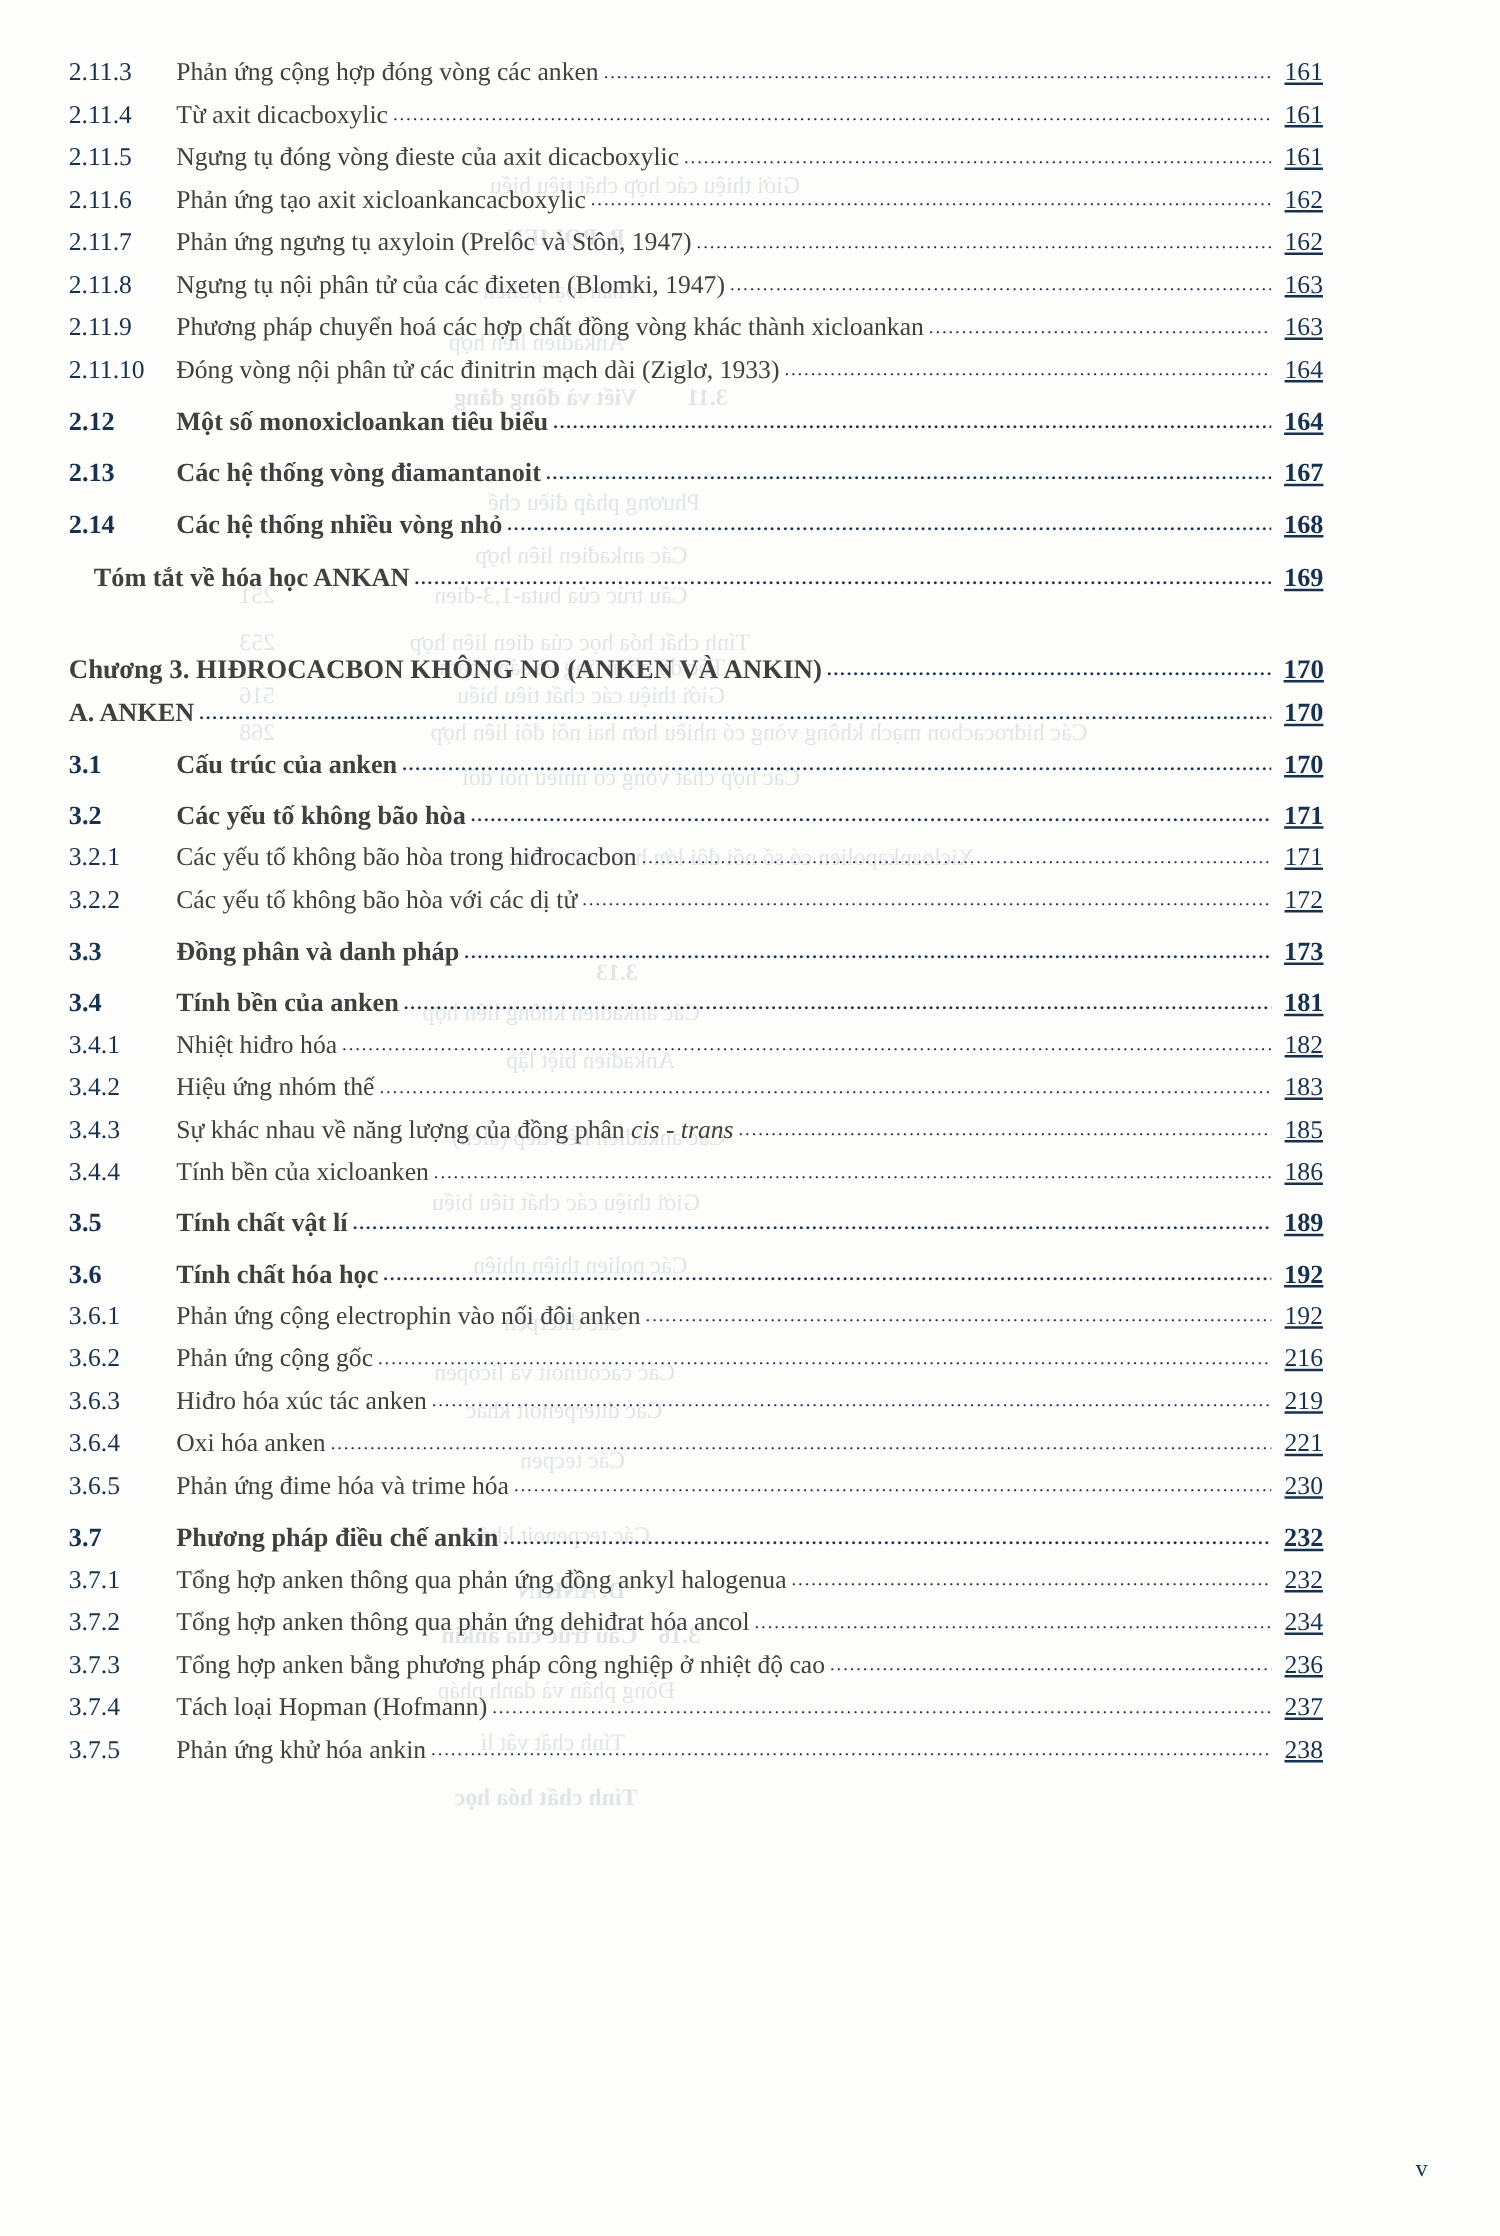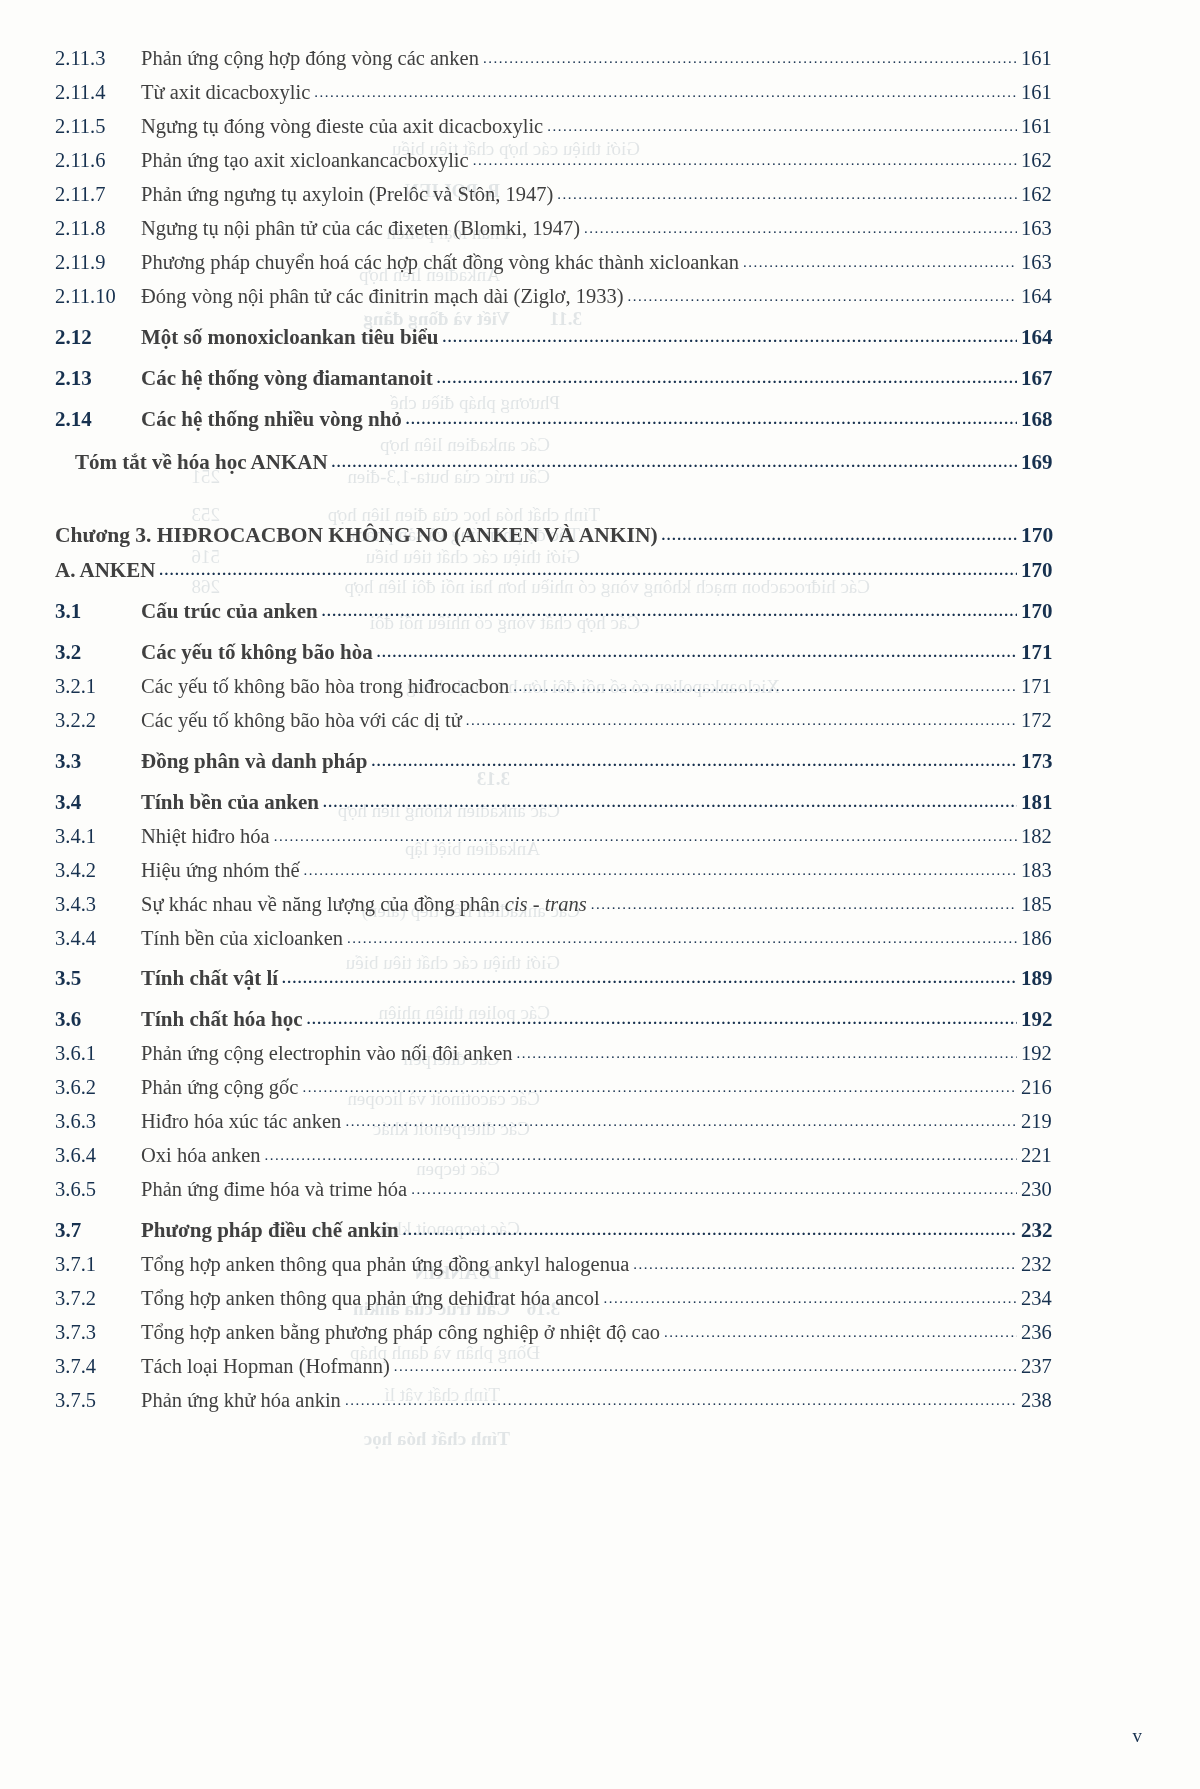--- a/index.html
+++ b/index.html
@@ -53,23 +53,24 @@
     color: #17314f;
     margin: 0 4px;
     position: relative;
     top: -2px;
     font-size: 15px;
     letter-spacing: 1.5px;
   }
   .page-no {
     flex: 0 0 auto;
     white-space: nowrap;
-    text-align: left;
+    text-align: center;
     color: #17314f;
     min-width: 44px;
+    text-decoration: underline;
   }
 
   
   .lvl3 { font-size: 20.5px; margin-bottom: 13.5px; }
   .lvl3 .num { width: 86px; }
   .lvl3 .title { padding-left: 0; }
 
   .lvl2 {
     font-size: 21px;
     font-weight: bold;

